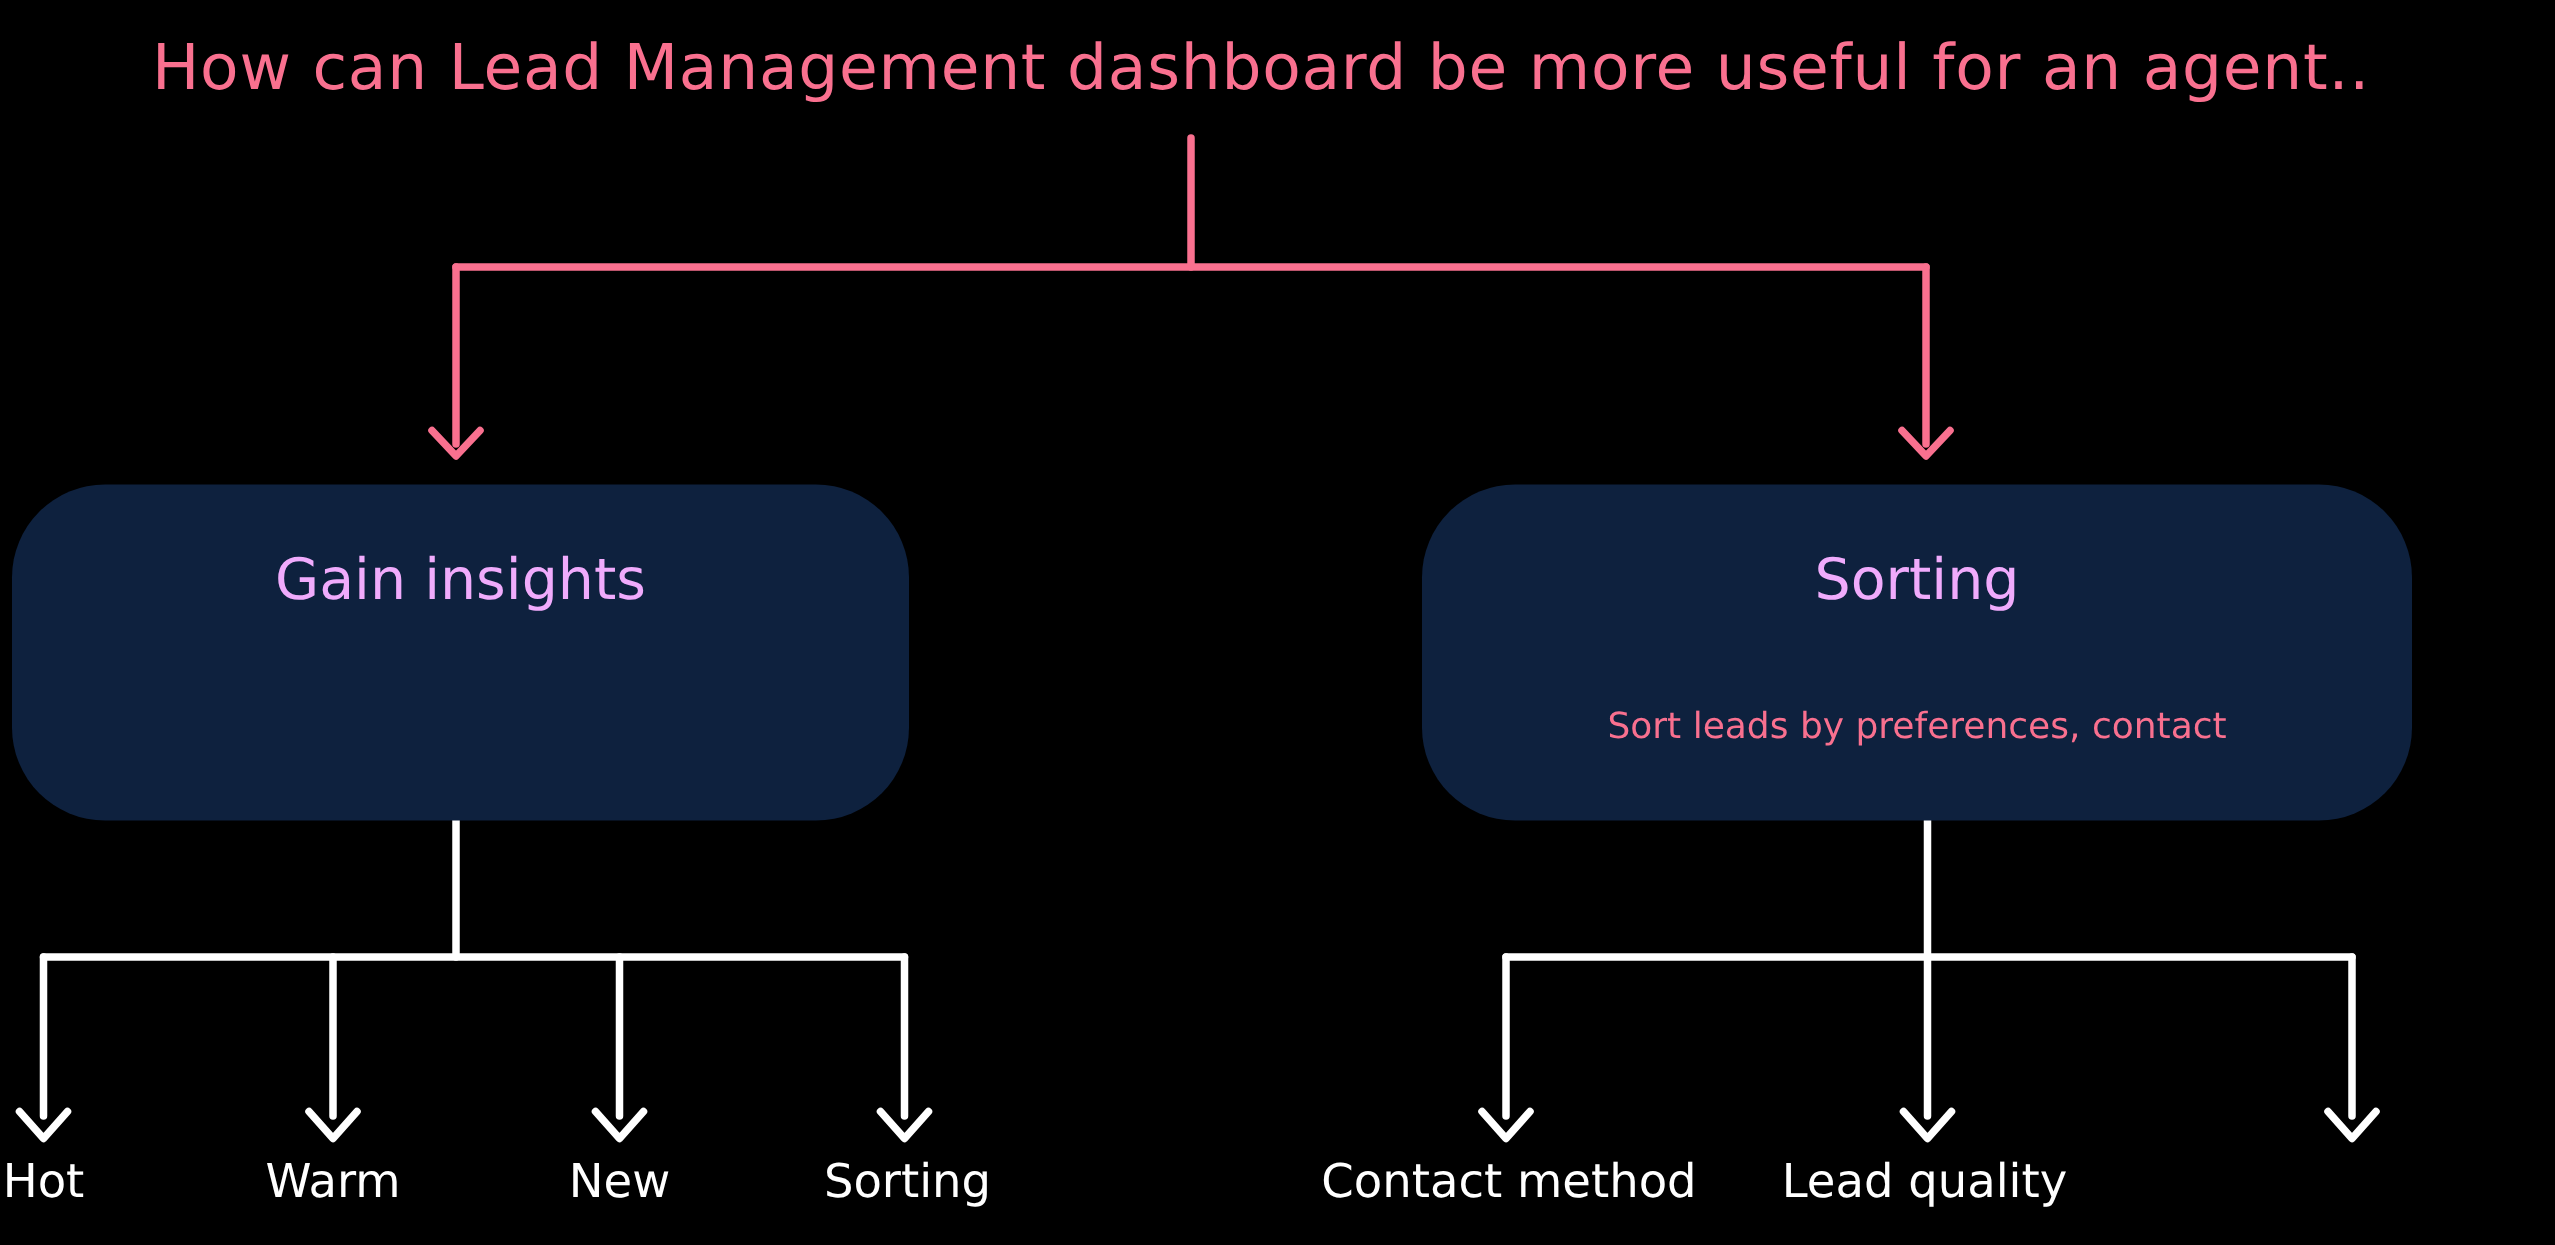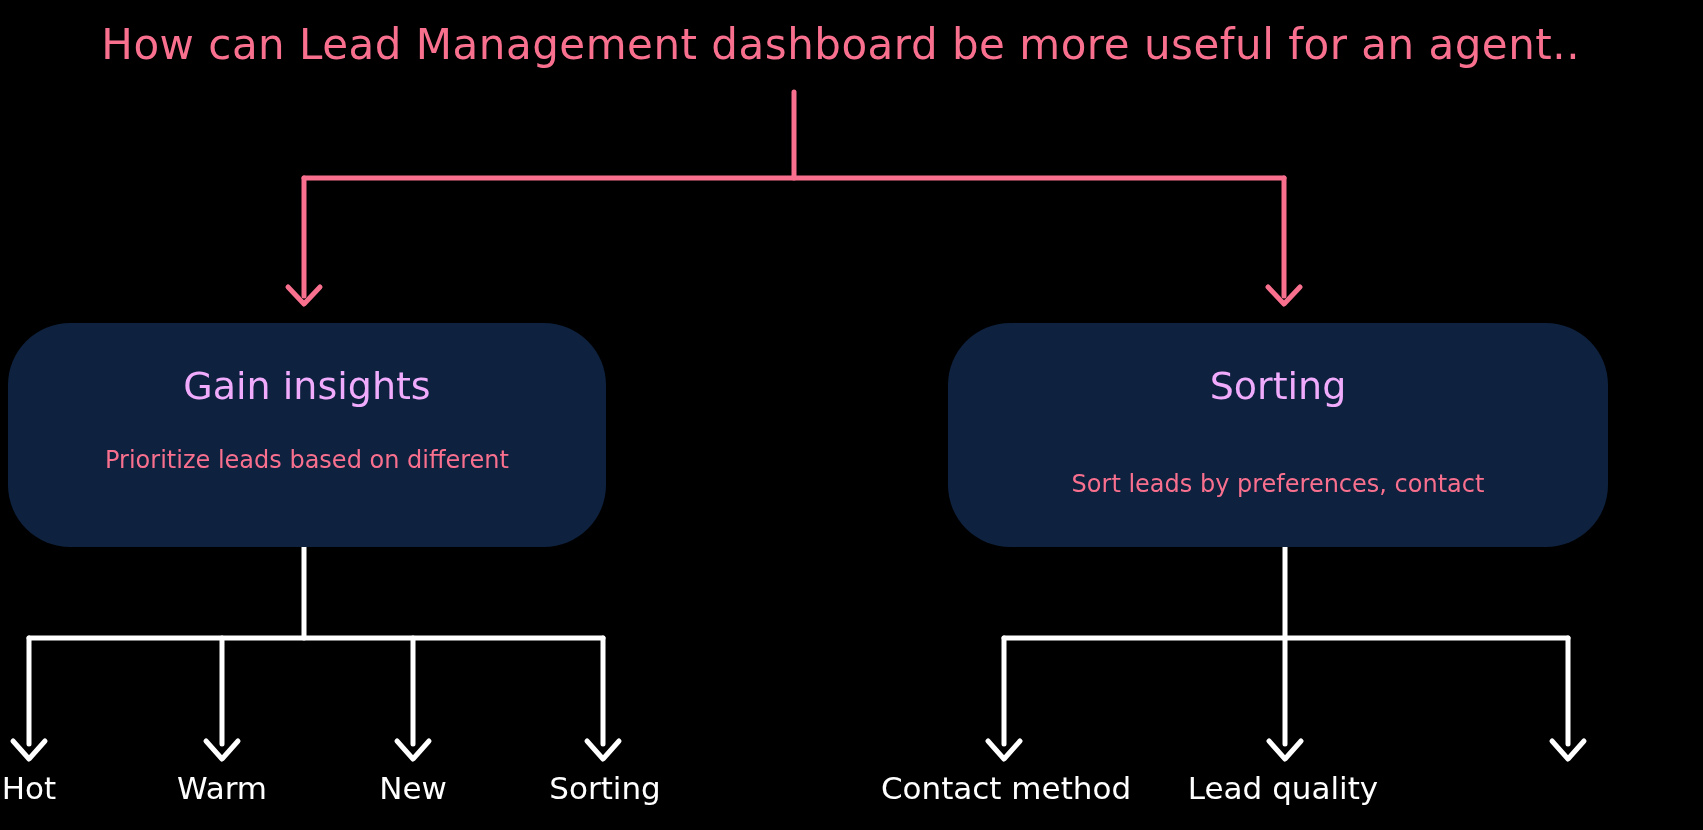--- a/index.html
+++ b/index.html
@@ -114,21 +114,20 @@
       <path d="M1568 638 L1568 744"></path>
       <path d="M1552 741 L1568 759 L1584 741"></path>
     </g>
   </svg>
 
   <div class="main-title">How can Lead Management dashboard be more useful for an agent..</div>
 
   <div class="node-box left">
     <h2 class="node-title">Gain insights</h2>
     <div class="node-desc">
-      <span>Prioritize leads based on different</span>
     </div>
   </div>
 
   <div class="node-box right">
     <h2 class="node-title">Sorting</h2>
     <div class="node-desc">
       <span>Sort leads by preferences, contact</span>
     </div>
   </div>
 

